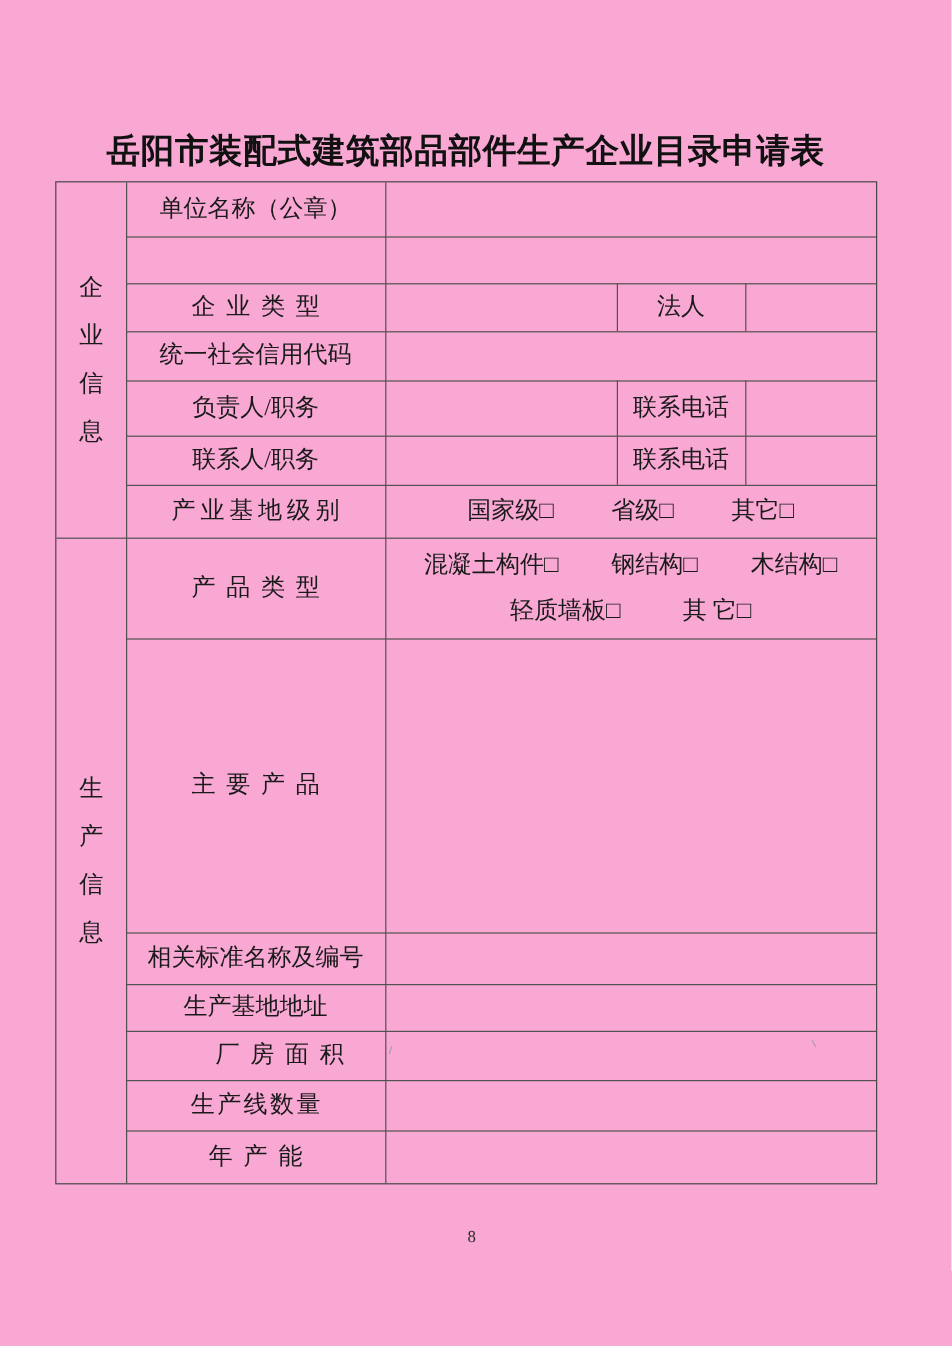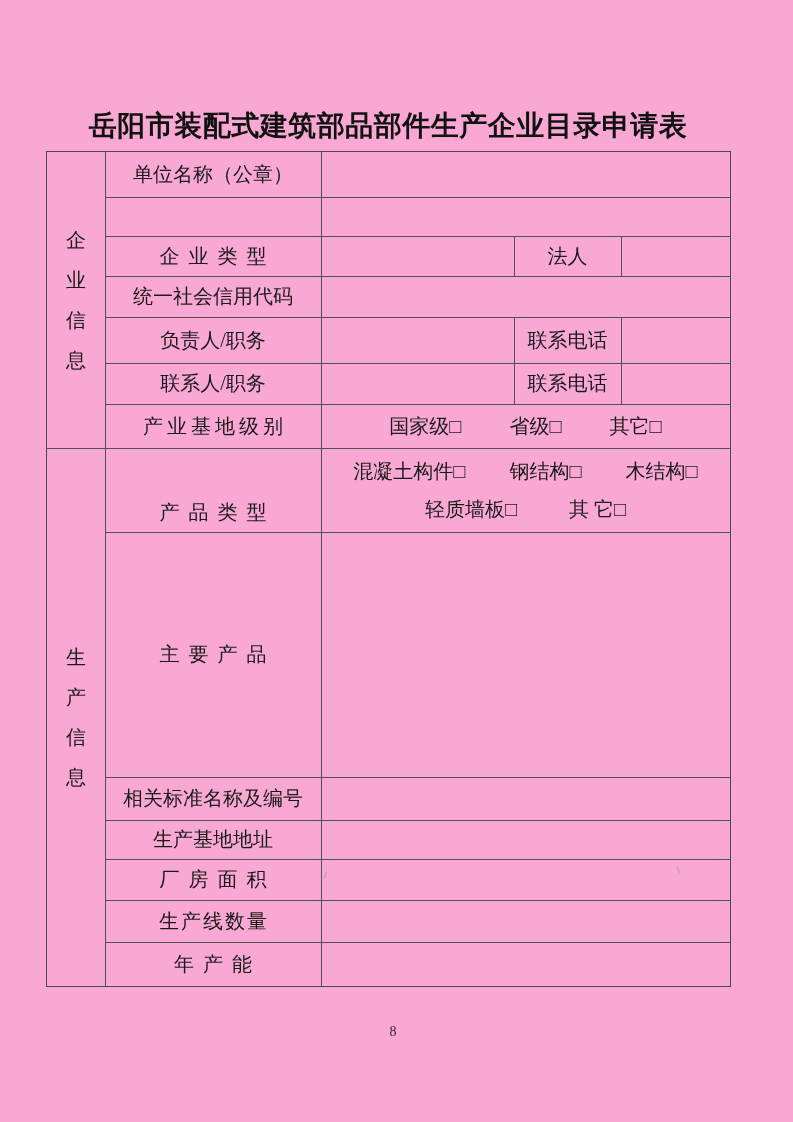--- a/index.html
+++ b/index.html
@@ -124,25 +124,25 @@
     <div class="cell col4" style="top:165px;height:46px;"></div>
     <div class="cell" style="left:274px;width:193px;top:211px;height:41px;"></div>
     <div class="cell col4" style="top:211px;height:41px;"></div>
 
     <div class="cell col2 opts" style="top:252px;height:44px;gap:48px;">
       <span>国家级□</span>
       <span>省级□</span>
       <span>其它□</span>
     </div>
 
-    <div class="cell col1 ls9" style="top:296px;height:84px;margin-top:22px;">产品类型</div>
+    <div class="cell col1 ls9" style="top:296px;height:84px;">产品类型</div>
     <div class="cell col1 ls9" style="top:380px;height:245px;">主要产品</div>
     <div class="cell col1" style="top:625px;height:43px;">相关标准名称及编号</div>
     <div class="cell col1" style="top:668px;height:39px;">生产基地地址</div>
-    <div class="cell col1 ls9" style="top:707px;height:41px;">厂房面积</div>
+    <div class="cell col1 ls9" style="top:707px;height:41px;padding-left:20px;">厂房面积</div>
     <div class="cell col1 ls2" style="top:748px;height:42px;">生产线数量</div>
     <div class="cell col1 ls2" style="top:790px;height:44px;">年 产 能</div>
 
     <div class="cell col2" style="top:296px;height:84px;flex-direction:column;justify-content:space-around;padding:4px 0;box-sizing:border-box;">
       <div class="optrow" style="gap:44px;">
         <span>混凝土构件□</span>
         <span>钢结构□</span>
         <span>木结构□</span>
       </div>
       <div class="optrow" style="gap:52px;">

